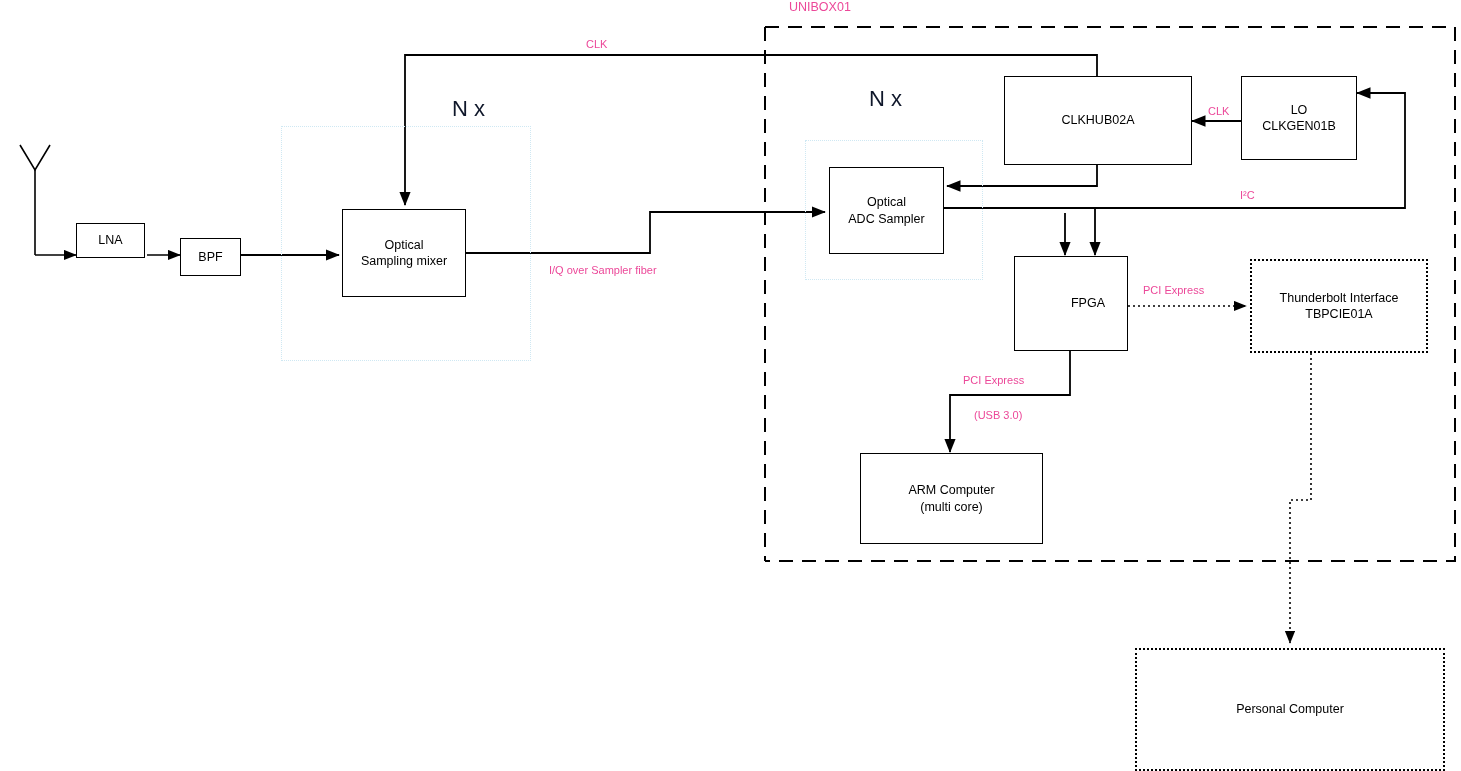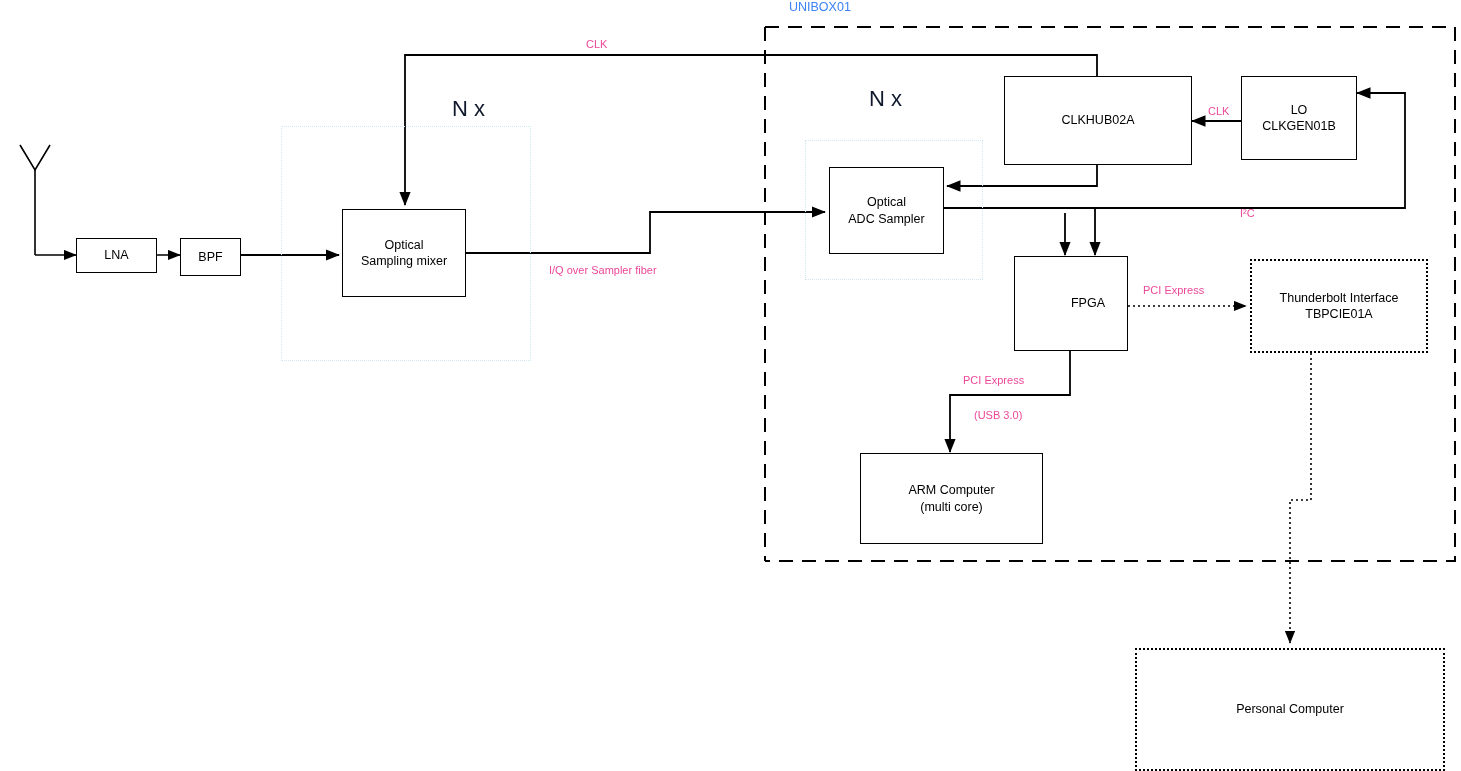--- a/index.html
+++ b/index.html
@@ -57,21 +57,21 @@
   }
   .nx-box {
     position: absolute;
     box-sizing: border-box;
     border: 1.4px dotted #cfe8f3;
     z-index: 1;
   }
   .title-label {
     position: absolute;
     font-size: 12.5px;
-    color: #3b82f6;
+    color: #ec4899;
     white-space: pre;
     z-index: 4;
     text-align: right;
   }
 </style>
 </head>
 <body>
 
 <div id="stage">
 
@@ -121,21 +121,21 @@
 
     <path d="M1095,208 L1095,255" fill="none" stroke="#000000" stroke-width="1.8" marker-end="url(#arrow)"></path>
 
     <path d="M1128,306 L1246,306" fill="none" stroke="#000000" stroke-width="1.6" stroke-dasharray="2,3" marker-end="url(#arrowdot)"></path>
 
     <path d="M1070,351 L1070,395 L950,395 L950,452" fill="none" stroke="#000000" stroke-width="1.8" marker-end="url(#arrow)"></path>
 
     <path d="M1311,353 L1311,500 L1290,500 L1290,643" fill="none" stroke="#000000" stroke-width="1.6" stroke-dasharray="2,3" marker-end="url(#arrowdot)"></path>
   </svg>
 
-  <div class="node" style="left:76px; top:238px; width:81px; height:35px;">LNA</div>
+  <div class="node" style="left:76px; top:223px; width:69px; height:35px;">LNA</div>
 
   <div class="node" style="left:180px; top:238px; width:61px; height:38px;">BPF</div>
 
   <div class="node" style="left:342px; top:209px; width:124px; height:88px;">Optical
 Sampling mixer</div>
 
   <div class="node" style="left:829px; top:167px; width:115px; height:87px;">Optical
 ADC Sampler</div>
 
   <div class="node" style="left:1004px; top:76px; width:188px; height:89px;">CLKHUB02A</div>
@@ -148,19 +148,19 @@
   <div class="node dotted" style="left:1250px; top:259px; width:178px; height:94px;">Thunderbolt Interface
 TBPCIE01A</div>
 
   <div class="node" style="left:860px; top:453px; width:183px; height:91px;">ARM Computer
 (multi core)</div>
 
   <div class="node dotted" style="left:1135px; top:648px; width:310px; height:123px;">Personal Computer</div>
 
   <span class="label" style="left:586px; top:38px;">CLK</span>
   <span class="label" style="left:1208px; top:105px;">CLK</span>
-  <span class="label" style="left:1240px; top:207px;">I²C</span>
+  <span class="label" style="left:1240px; top:189px;">I²C</span>
   <span class="label" style="left:549px; top:264px;">I/Q over Sampler fiber</span>
   <span class="label" style="left:1143px; top:284px;">PCI Express</span>
   <span class="label" style="left:963px; top:374px;">PCI Express</span>
   <span class="label" style="left:974px; top:409px;">(USB 3.0)</span>
 
 </div>
 
 </body></html>

